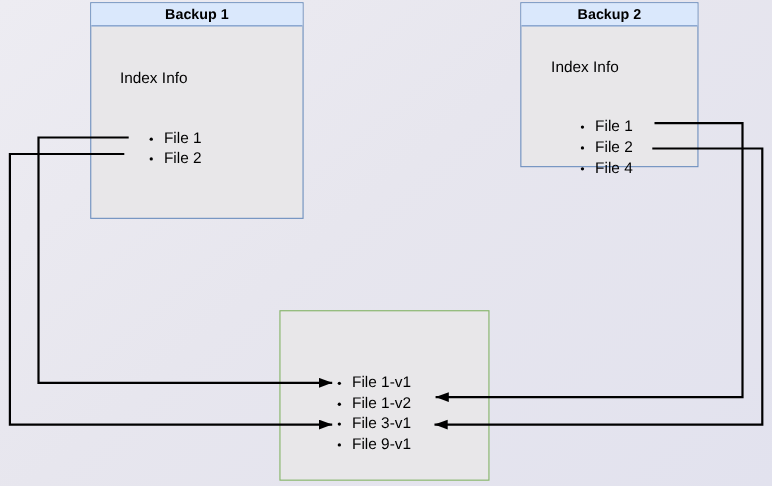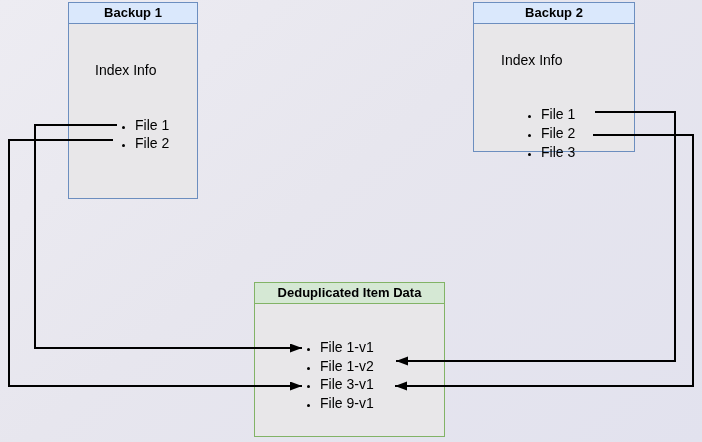--- a/index.html
+++ b/index.html
@@ -12,21 +12,21 @@
   .box-header {
     height:20px; line-height:20px; text-align:center;
     font-weight:bold; font-size:13px; border-bottom:1.5px solid;
     white-space:nowrap; overflow:hidden;
   }
   .blue  { border-color:#6c8ebf; background:#e8e7e9; }
   .blue  .box-header { background:#dae8fc; border-color:#6c8ebf; }
   .green { border-color:#82b366; background:#e8e7e9; }
   .green .box-header { background:#d5e8d4; border-color:#82b366; }
 
-  .backup1 { left:68px;  top:2px;   width:130px; height:197px; }
+  .backup1 { left:82px;  top:2px;   width:194px; height:197px; }
   .backup2 { left:473px; top:2px;   width:162px; height:150px; }
   .dedup   { left:254px; top:282px; width:191px; height:155px; }
 
   .subtitle { position:absolute; font-size:14px; line-height:18px; white-space:nowrap; }
   .backup1 .subtitle { left:26px; top:58px; }
   .backup2 .subtitle { left:27px; top:48px; }
 
   .file-list {
     position:absolute; margin:0; font-size:14px;
     list-style:disc outside; white-space:nowrap;
@@ -52,26 +52,25 @@
       <li>File 2</li>
     </ul>
   </div>
 
   <div class="box blue backup2">
     <div class="box-header">Backup 2</div>
     <div class="subtitle">Index Info</div>
     <ul class="file-list">
       <li>File 1</li>
       <li>File 2</li>
-      <li>File 3</li>
+      <li>File 4</li>
     </ul>
   </div>
 
   <div class="box green dedup">
-    <div class="box-header">Deduplicated Item Data</div>
     <ul class="file-list">
       <li>File 1-v1</li>
       <li>File 1-v2</li>
       <li>File 3-v1</li>
       <li>File 9-v1</li>
     </ul>
   </div>
 
   <svg class="edges-overlay" viewBox="0 0 702 442" xmlns="http://www.w3.org/2000/svg">
     <defs>

